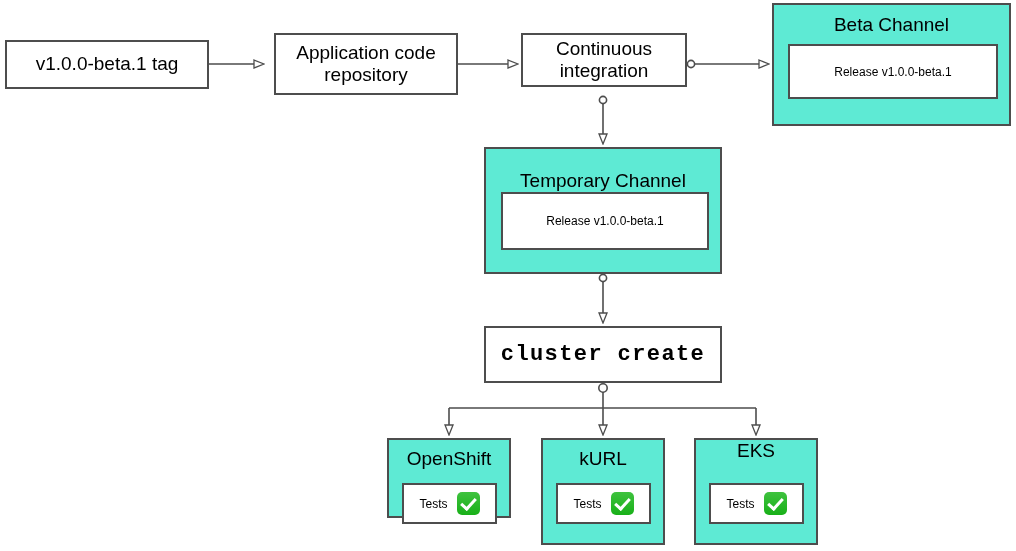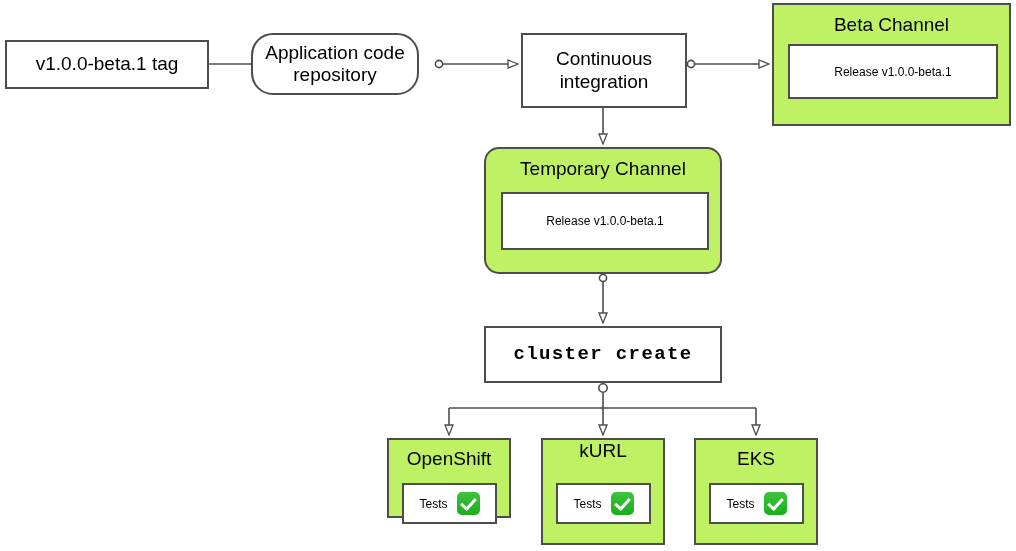--- a/index.html
+++ b/index.html
@@ -36,27 +36,27 @@
     text-align: center;
     color: #000000;
     line-height: 1.18;
   }
   .node.plain {
     font-size: 19px;
   }
   .node.mono {
     font-family: "Liberation Mono", "DejaVu Sans Mono", monospace;
     font-weight: bold;
-    font-size: 19px;
+    font-size: 22px;
     letter-spacing: 1.4px;
   }
   .container {
     position: absolute;
     box-sizing: border-box;
-    background: #bef264;
+    background: #5eead4;
     border: 2px solid #4d4d4d;
     display: flex;
     flex-direction: column;
     align-items: flex-start;
   }
   .container-title {
     font-size: 19px;
     color: #000000;
     width: 100%;
     text-align: center;
@@ -139,63 +139,63 @@
       <line x1="449" y1="408" x2="449" y2="434" stroke="#4d4d4d" stroke-width="1.6" marker-end="url(#arrow)"></line>
       <line x1="603" y1="408" x2="603" y2="434" stroke="#4d4d4d" stroke-width="1.6" marker-end="url(#arrow)"></line>
       <line x1="756" y1="408" x2="756" y2="434" stroke="#4d4d4d" stroke-width="1.6" marker-end="url(#arrow)"></line>
     </g>
   </svg>
 
   <div class="node plain" style="left:5px; top:40px; width:204px; height:49px;">
     <span>v1.0.0-beta.1 tag</span>
   </div>
 
-  <div class="node plain" style="left:251px; top:33px; width:168px; height:62px;border-radius:22px;">
+  <div class="node plain" style="left:274px; top:33px; width:184px; height:62px;">
     <span>Application code repository</span>
   </div>
 
-  <div class="node plain" style="left:521px; top:33px; width:166px; height:75px;">
+  <div class="node plain" style="left:521px; top:33px; width:166px; height:54px;">
     <span>Continuous integration</span>
   </div>
 
   <div class="container" style="left:772px; top:3px; width:239px; height:123px; padding-top:9px;">
     <div class="container-title">Beta Channel</div>
     <div class="inner-box" style="left:14px; top:39px; width:210px; height:55px;">
       <span>Release v1.0.0-beta.1</span>
     </div>
   </div>
 
-  <div class="container" style="left:484px; top:147px; width:238px; height:127px; padding-top:9px;border-radius:15px;">
+  <div class="container" style="left:484px; top:147px; width:238px; height:127px; padding-top:21px;">
     <div class="container-title">Temporary Channel</div>
     <div class="inner-box" style="left:15px; top:43px; width:208px; height:58px;">
       <span>Release v1.0.0-beta.1</span>
     </div>
   </div>
 
   <div class="node mono" style="left:484px; top:326px; width:238px; height:57px;">
     <span>cluster create</span>
   </div>
 
   <div class="container" style="left:387px; top:438px; width:124px; height:80px; padding-top:8px;">
     <div class="container-title">OpenShift</div>
     <div class="inner-box" style="left:13px; top:43px; width:95px; height:41px;">
       <span>Tests</span>
       <span class="check-icon"></span>
     </div>
   </div>
 
-  <div class="container" style="left:541px; top:438px; width:124px; height:107px; ">
+  <div class="container" style="left:541px; top:438px; width:124px; height:107px; padding-top:8px;">
     <div class="container-title">kURL</div>
     <div class="inner-box" style="left:13px; top:43px; width:95px; height:41px;">
       <span>Tests</span>
       <span class="check-icon"></span>
     </div>
   </div>
 
-  <div class="container" style="left:694px; top:438px; width:124px; height:107px; padding-top:8px;">
+  <div class="container" style="left:694px; top:438px; width:124px; height:107px; ">
     <div class="container-title">EKS</div>
     <div class="inner-box" style="left:13px; top:43px; width:95px; height:41px;">
       <span>Tests</span>
       <span class="check-icon"></span>
     </div>
   </div>
 
 </div>
 
 </body></html>

